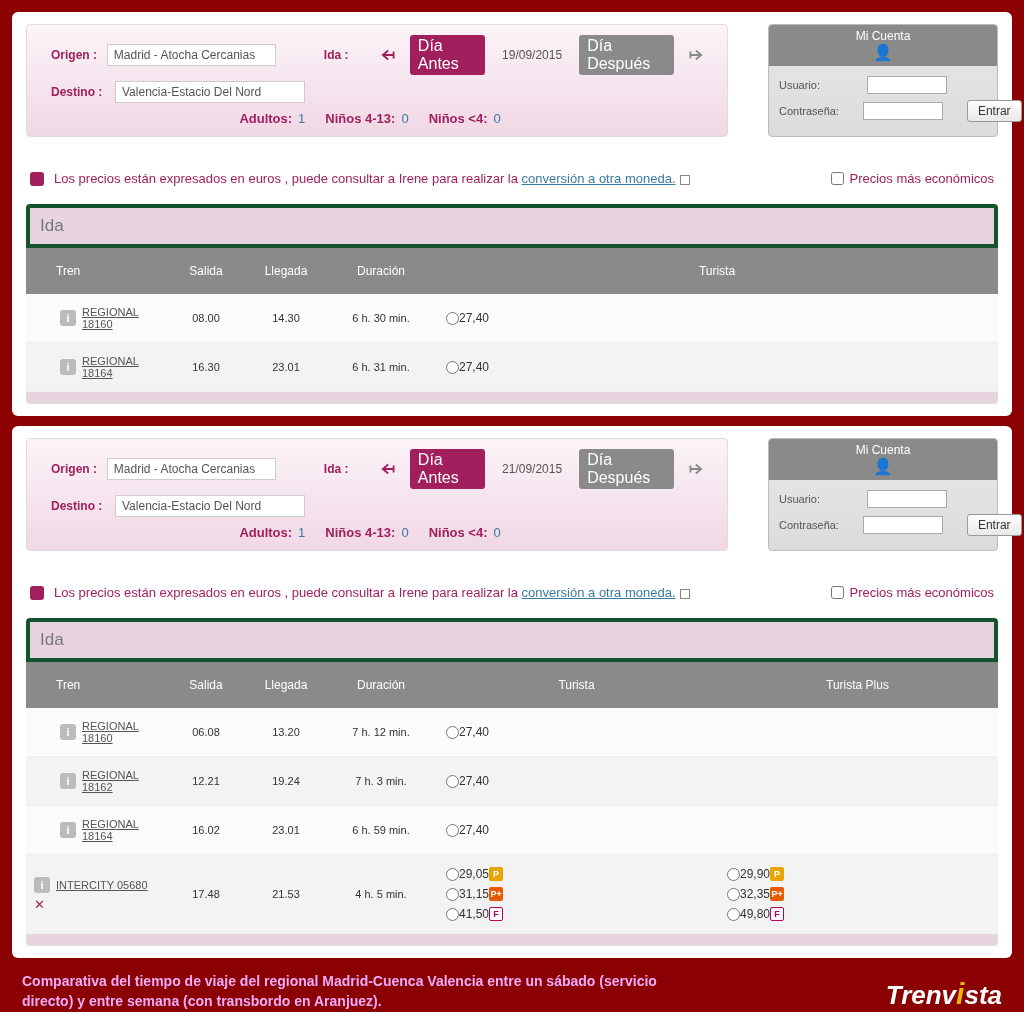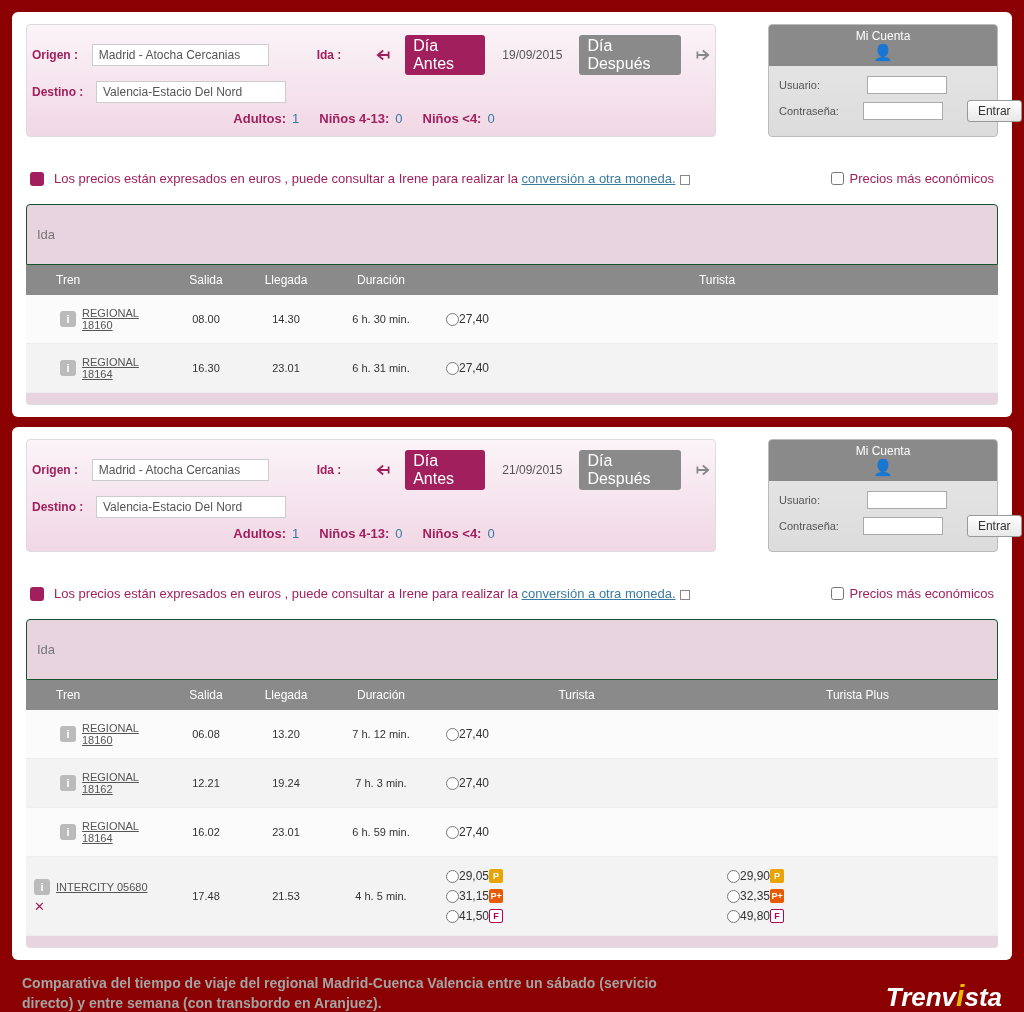--- a/index.html
+++ b/index.html
@@ -1,19 +1,19 @@
 <!DOCTYPE html>
 <html><head>
 <meta charset="utf-8">
 <style>
 * { box-sizing: border-box; margin: 0; padding: 0; }
 body { background: #8b0000; font-family: Arial, sans-serif; font-size: 12px; padding: 12px; width: 1024px; }
 .panel { background: #fff; border-radius: 6px; padding: 12px 14px; margin-bottom: 10px; }
 .top-row { display: flex; gap: 10px; align-items: flex-start; }
-.search-box { background: linear-gradient(#fbf4f8,#f1d7e5); border: 1px solid #ddd; border-radius: 4px; padding: 10px 5px; flex: 0 0 690px; }
+.search-box { background: linear-gradient(#fbf4f8,#f1d7e5); border: 1px solid #ddd; border-radius: 4px; padding: 10px 24px; flex: 0 0 690px; }
 .sr-row { display: flex; align-items: center; margin-bottom: 6px; gap: 8px; }
 .sr-label { color: #a01f5c; font-weight: bold; width: 56px; }
 .sr-input { background: #fff; border: 1px solid #ccc; padding: 3px 6px; width: 190px; font-size: 12px; color: #555; }
 .ida-label { color: #a01f5c; font-weight: bold; margin-left: 40px; width: 34px; }
 .arrow-back { display: inline-flex; align-items: center; color: #a01f5c; margin-left: 20px; }
 .arrow-back svg, .arrow-fwd svg { width: 18px; height: 14px; }
 .pill { display: inline-block; padding: 2px 8px; border-radius: 3px; font-size: 16px; color: #fff; margin: 0 3px; }
 .pill-purple { background: #a01f5c; }
 .pill-gray { background: #8a8a8a; }
 .date-txt { color: #555; padding: 0 6px; font-size: 12px; }
@@ -26,22 +26,22 @@
 .acc-row { display: flex; align-items: center; gap: 24px; margin: 6px 0; font-size: 11px; color: #555; }
 .acc-row label { width: 64px; }
 .acc-input { border: 1px solid #aaa; padding: 2px; width: 80px; background: #fff; font-size: 11px; }
 .btn-entrar { background: linear-gradient(#fff,#e8e8e8); border: 1px solid #999; border-radius: 3px; padding: 3px 10px; font-size: 12px; margin-left: auto; color: #333; cursor: pointer; }
 .notice-row { display: flex; align-items: center; margin: 34px 4px 12px 4px; }
 .dot { width: 14px; height: 14px; border-radius: 3px; background: #a01f5c; margin-right: 10px; flex-shrink: 0; }
 .notice-text { color: #a01f5c; font-size: 13px; }
 .notice-text a { color: #3a7aa3; }
 .ext-icon { display: inline-block; width: 10px; height: 10px; border: 1px solid #888; margin-left: 4px; position: relative; vertical-align: middle; }
 .econ-chk { margin-left: auto; display: flex; align-items: center; gap: 6px; color: #a01f5c; font-size: 13px; }
-.ida-head { background: #e8d4df; color: #777; padding: 22px 10px; font-size: 13px; border-radius: 4px 4px 0 0; margin-top: 18px; border:1px solid #14532d; }
-.grid-head { background: #8a8a8a; color: #fff; display: flex; padding: 8px 0; font-size: 12px; }
+.ida-head { background: #e8d4df; color: #777; padding: 8px 10px; font-size: 17px; border-radius: 4px 4px 0 0; margin-top: 18px; border:4px solid #14532d; }
+.grid-head { background: #8a8a8a; color: #fff; display: flex; padding: 16px 0; font-size: 12px; }
 .col { text-align: center; }
 .c-tren { width: 140px; padding-left: 30px; text-align: left; }
 .c-sal { width: 80px; }
 .c-lle { width: 80px; }
 .c-dur { width: 110px; }
 .c-tur { flex: 1; }
 .c-tur2 { flex: 1; }
 .train-row { display: flex; align-items: center; padding: 12px 0; border-bottom: 1px solid #eee; background: #fbfbfb; }
 .train-row:nth-child(even) { background: #f3f3f3; }
 .info-icon { width: 16px; height: 16px; background: #bbb; border-radius: 3px; color: #fff; font-weight: bold; font-size: 11px; display: inline-flex; align-items: center; justify-content: center; margin: 0 6px 0 4px; flex-shrink: 0; }
@@ -49,21 +49,21 @@
 .tval { font-size: 11px; color: #333; text-align: center; }
 .price-cell { display: flex; flex-direction: column; gap: 6px; padding-left: 10px; }
 .price-opt { display: flex; align-items: center; font-size: 12px; color: #333; }
 .price-opt input { margin: 0; }
 .badge { display: inline-flex; width: 14px; height: 14px; font-size: 9px; font-weight: bold; color: #fff; border-radius: 2px; align-items: center; justify-content: center; }
 .badge-p { background: #e8a400; }
 .badge-pp { background: #e85a00; }
 .badge-f { background: #fff; color: #b4005a; border: 1px solid #b4005a; }
 .fork-icon { color: #a01f5c; font-size: 13px; margin-left: 4px; }
 .caption { display: flex; align-items: flex-end; justify-content: space-between; padding: 4px 10px 0 10px; }
-.caption-text { color: #a3a3a3; font-weight: bold; font-size: 14px; line-height: 1.4; max-width: 680px; }
+.caption-text { color: #f0abfc; font-weight: bold; font-size: 14px; line-height: 1.4; max-width: 680px; }
 .brand { color: #fff; font-size: 26px; font-weight: bold; font-style: italic; }
 .brand .dot2 { color: #e8b800; font-size: 30px; }
 .intercity-cell { display: flex; flex-direction: column; align-items: flex-start; gap: 4px; width: 140px; padding-left: 4px; }
 .train-row .col.c-tren { display: flex; align-items: center; }
 </style>
 </head>
 <body>
 
 <div id="app">
     <div class="panel">

